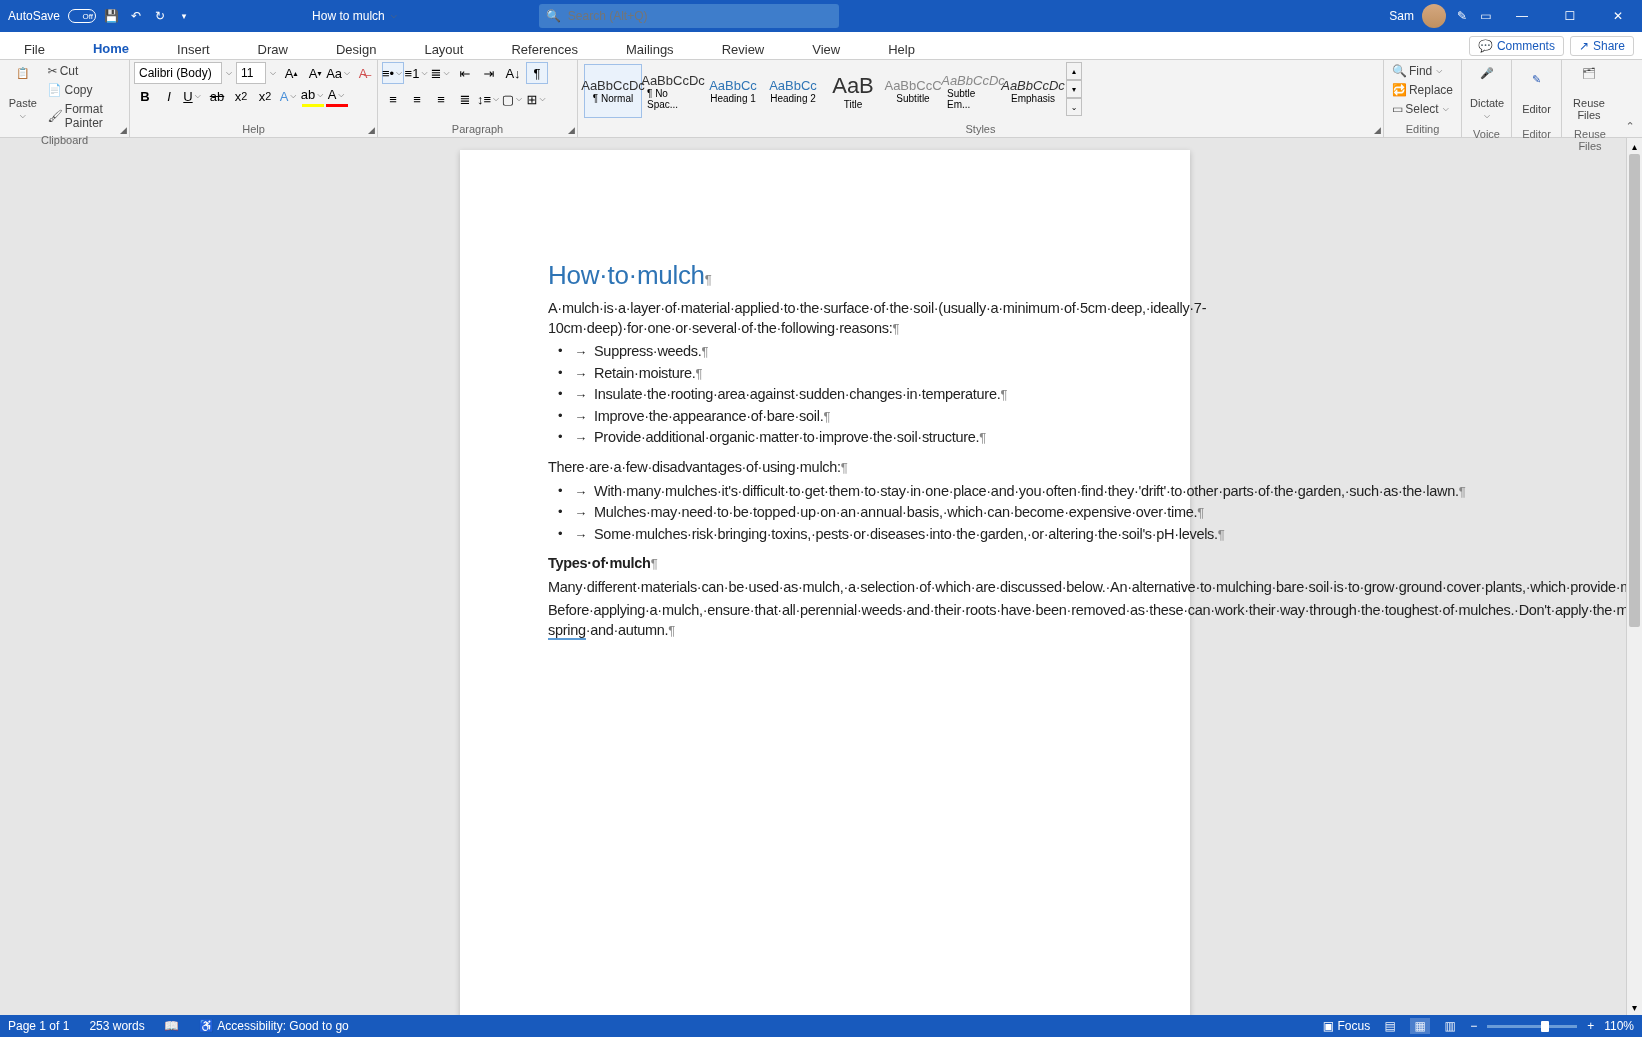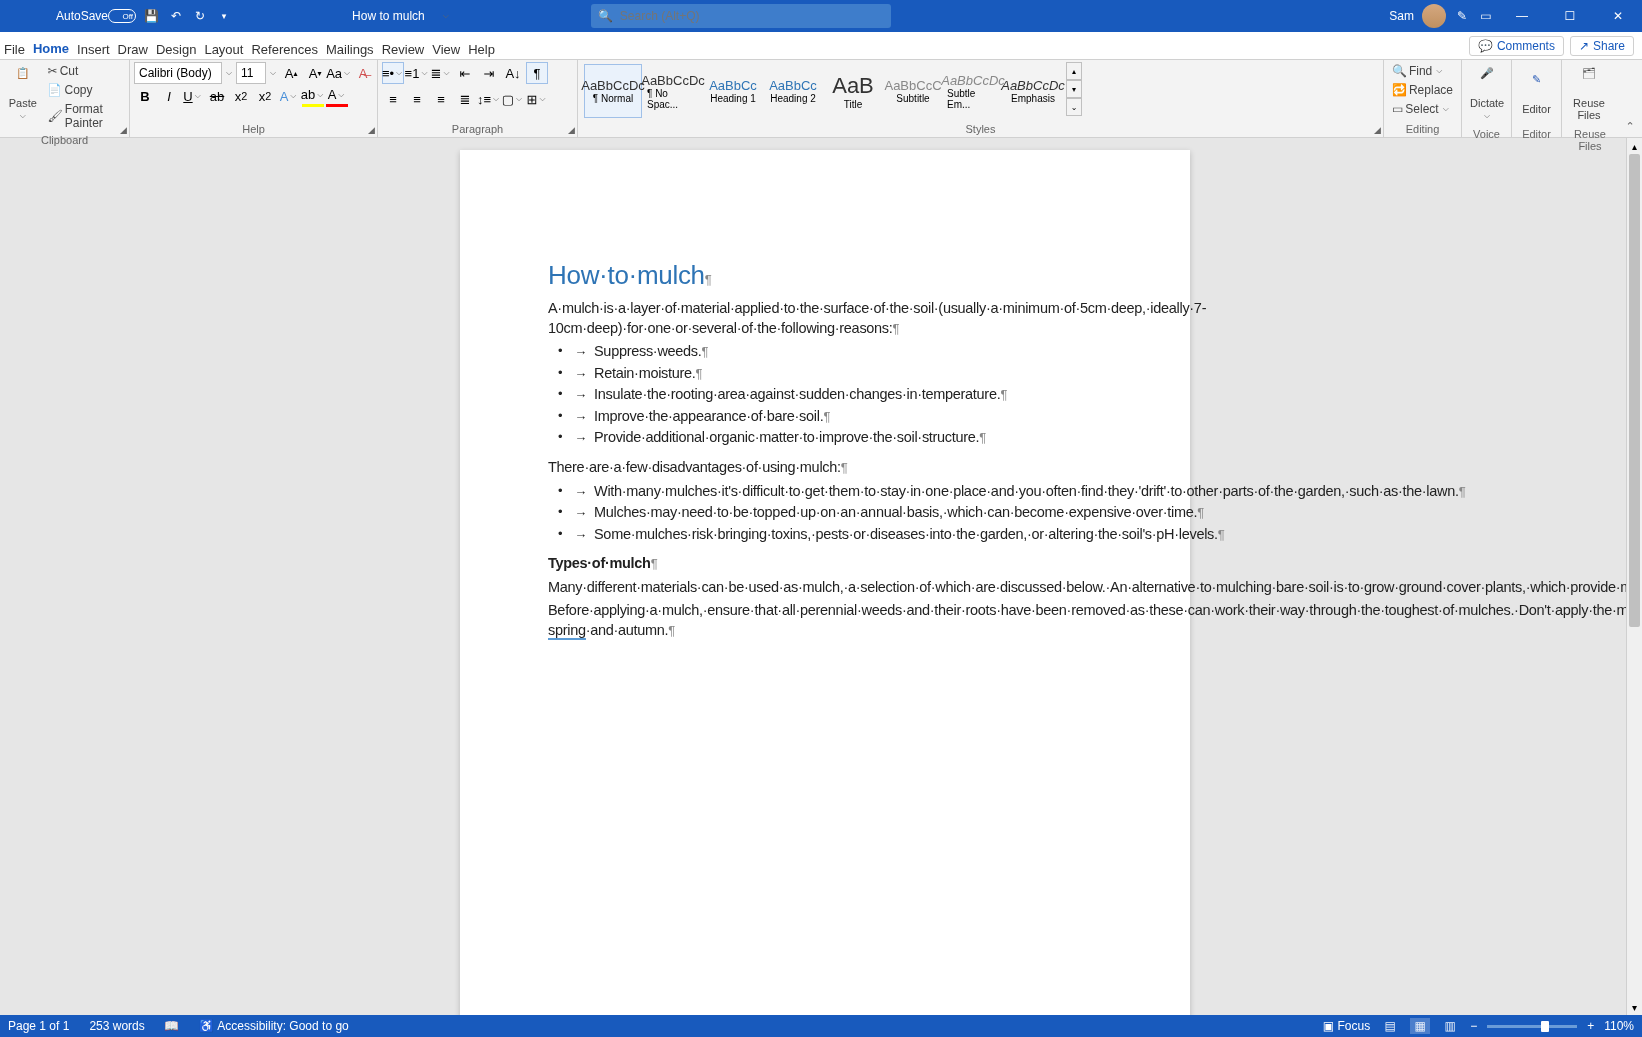--- a/index.html
+++ b/index.html
@@ -1,33 +1,33 @@
 <!DOCTYPE html>
 <html><head>
 <meta charset="utf-8">
 <style>
 * { margin: 0; padding: 0; box-sizing: border-box; font-family: "Segoe UI", sans-serif; }
 body { background: #f3f3f3; width: 1642px; height: 1037px; overflow: hidden; display: flex; flex-direction: column; }
 
 
 .titlebar { background: #185abd; height: 32px; display: flex; align-items: center; color: white; font-size: 12px; }
 .titlebar-left { display: flex; align-items: center; gap: 8px; padding-left: 8px; }
-.autosave { display: flex; align-items: flex-end; gap: 0; margin-left: 48px; }
+.autosave { display: flex; align-items: flex-end; gap: 8px; }
 .autosave-toggle { width: 28px; height: 14px; border: 1px solid white; border-radius: 7px; display: flex; align-items: center; padding: 0 2px; font-size: 8px; justify-content: flex-end; }
 .titlebar-icon { width: 16px; height: 16px; display: flex; align-items: center; justify-content: center; cursor: pointer; }
-.title-center { flex: 0 0 auto; margin-left: 120px; display: flex; align-items: center; gap: 16px; }
+.title-center { flex: 0 0 auto; margin-left: 120px; display: flex; align-items: center; gap: 4px; }
 .search-box { background: #3e7dcb; height: 24px; width: 300px; border-radius: 3px; display: flex; align-items: center; padding: 0 8px; gap: 6px; margin-left: 140px; }
 .search-box input { background: transparent; border: none; color: #cde0f5; outline: none; font-size: 12px; width: 100%; }
 .titlebar-right { margin-left: auto; display: flex; align-items: center; gap: 8px; padding-right: 4px; }
 .avatar { width: 24px; height: 24px; border-radius: 50%; background: linear-gradient(#d4a880,#c09060); }
 .win-btn { width: 40px; height: 32px; display: flex; align-items: center; justify-content: center; font-size: 12px; }
 
 
 .tabs-row { background: #fff; height: 28px; display: flex; align-items: center; border-bottom: 1px solid #d0d0d0; font-size: 13px; }
-.tab { padding: 0 4px; height: 100%; display: flex; align-items: center; cursor: pointer; color: #333; margin-top: 8px; }
+.tab { padding: 0 24px; height: 100%; display: flex; align-items: center; cursor: pointer; color: #333; margin-top: 8px; }
 .tab.active { color: #185abd; border-bottom: 2px solid #185abd; font-weight: 600; }
 .tabs-right { margin-left: auto; display: flex; gap: 6px; padding-right: 8px; }
 .tabs-right-btn { border: 1px solid #d0d0d0; border-radius: 3px; padding: 2px 8px; font-size: 12px; display: flex; align-items: center; gap: 4px; color: #185abd; cursor:pointer;}
 
 
 .ribbon { background: #f3f3f3; height: 78px; display: flex; border-bottom: 1px solid #d0d0d0; }
 .group { border-right: 1px solid #d0d0d0; display: flex; flex-direction: column; padding: 2px 4px 0 4px; position: relative;}
 .group-body { flex: 1; display: flex; align-items: flex-start; gap: 2px; }
 .group-label { text-align: center; font-size: 11px; color: #666; padding: 2px 0; position: relative;}
 .dlglaunch { position: absolute; right: 2px; bottom: 2px; font-size: 9px; color: #666; }

